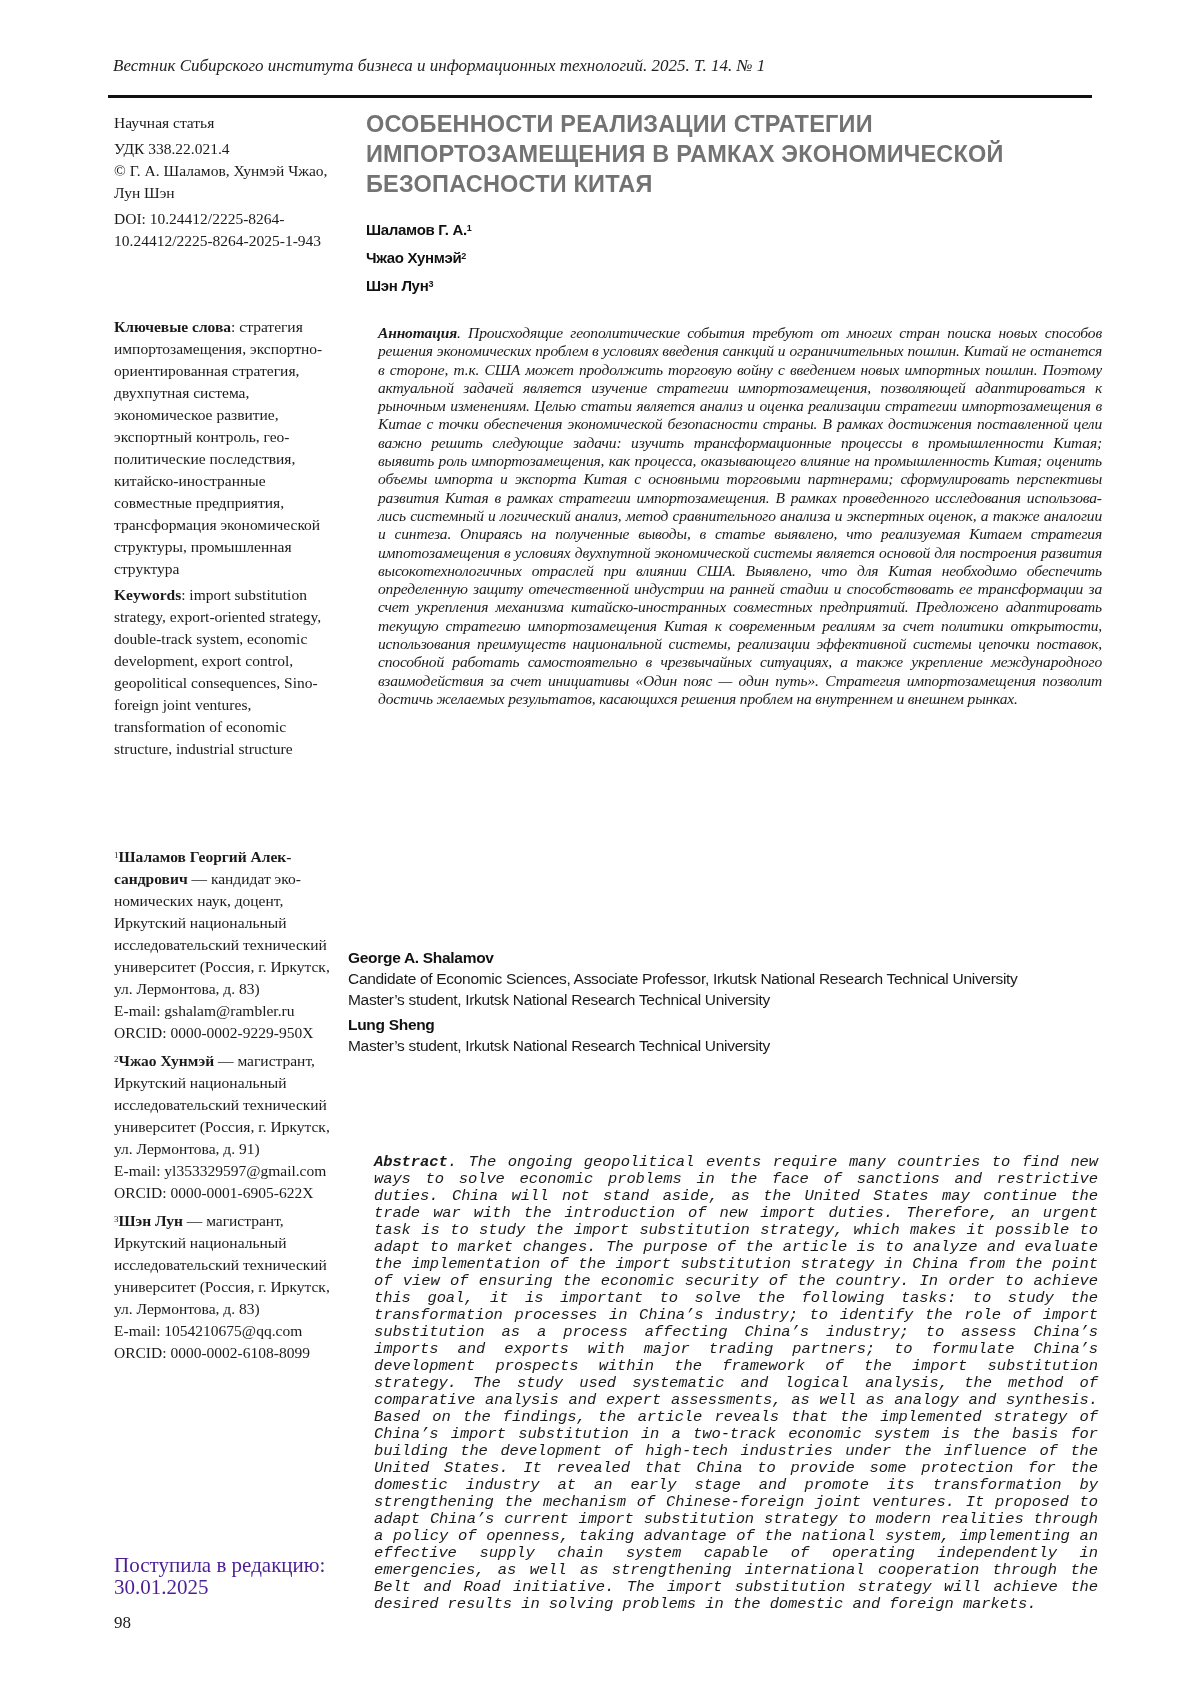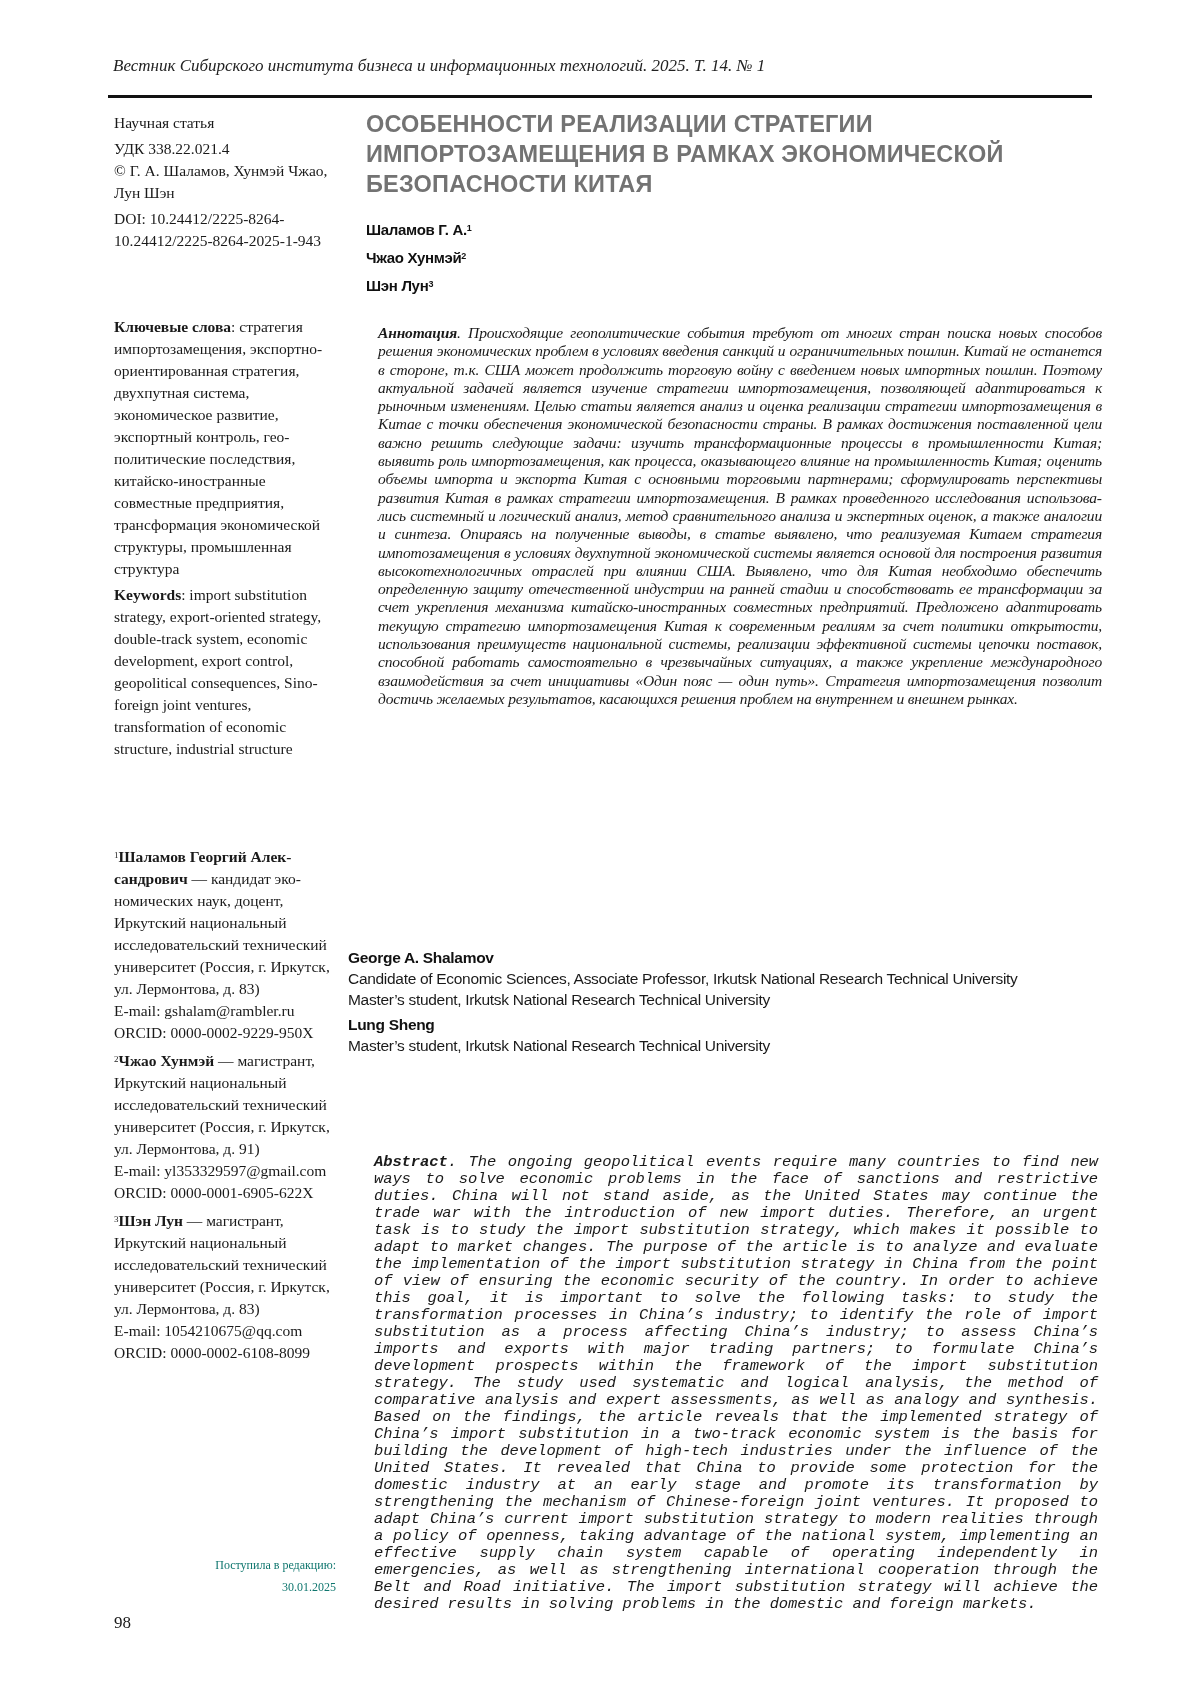--- a/index.html
+++ b/index.html
@@ -18,21 +18,21 @@
   .left-col p { margin: 0; }
   .meta-line { margin-bottom: 4px !important; }
   .kw-block { position: absolute; left: 114px; top: 316px; width: 222px;
     font-family: "Liberation Serif", serif; font-size: 15.5px; line-height: 22px; color: #1a1a1a; }
   .kw-block p { margin: 0 0 4px 0; }
   .bold { font-weight: bold; }
   .authors-info { position: absolute; left: 114px; top: 846px; width: 222px;
     font-family: "Liberation Serif", serif; font-size: 15.5px; line-height: 22px; color: #1a1a1a; }
   .authors-info p { margin: 0 0 6px 0; }
   .received { position: absolute; left: 114px; top: 1554px; width: 222px;
-    font-family: "Liberation Serif", serif; font-size: 12px; line-height: 22px; color: #0f766e; text-align: right; }
+    font-family: "Liberation Serif", serif; font-size: 21px; line-height: 22px; color: #4c1d95; }
   .page-num { position: absolute; left: 114px; top: 1613px;
     font-family: "Liberation Serif", serif; font-size: 17px; color: #1a1a1a; }
   .title-ru, .title-en {
     font-family: "Liberation Sans", sans-serif; font-weight: bold; font-size: 23.5px;
     line-height: 30px; letter-spacing: 0.2px; color: #737373; margin: 0;
   }
   .title-ru { position: absolute; left: 366px; top: 109px; width: 720px; }
   .authors-ru { position: absolute; left: 366px; top: 216px; width: 400px;
     font-family: "Liberation Sans", sans-serif; font-weight: bold; font-size: 15px; line-height: 28px;
     letter-spacing: -0.3px; }

